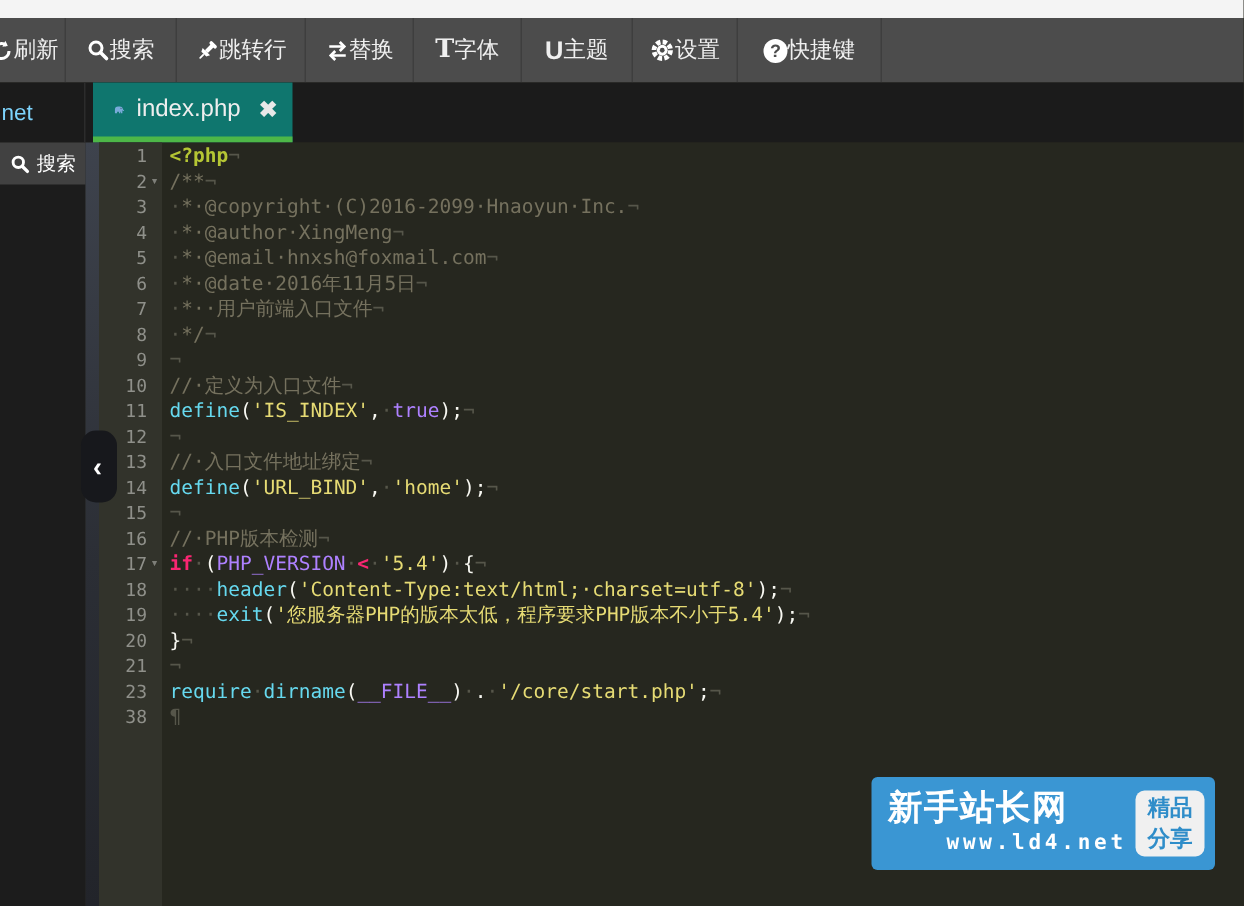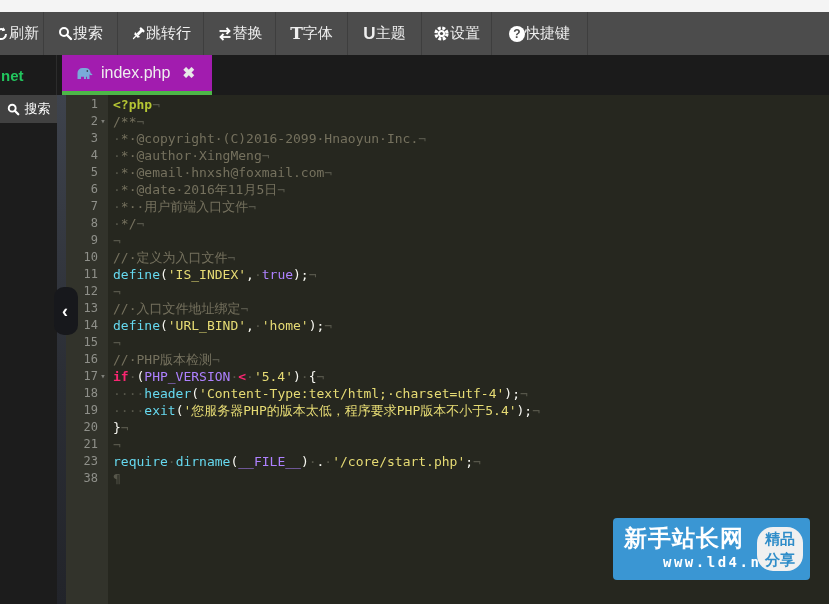--- a/index.html
+++ b/index.html
@@ -23,23 +23,23 @@
   .tbtn{display:flex;align-items:center;justify-content:center;gap:0;
         border-right:1px solid var(--tbsep);cursor:pointer;overflow:hidden;white-space:nowrap;}
   .tbtn svg{flex:0 0 auto;}
   .ticon{font-family:"DejaVu Serif",serif;font-weight:bold;font-size:17px;line-height:1;}
   .uicon{font-weight:bold;font-size:17px;line-height:1;}
   .qicon{width:16px;height:16px;border-radius:50%;background:#fff;color:#4c4c4c;
          font-weight:bold;font-size:12px;display:flex;align-items:center;justify-content:center;}
 
   
   .tabbar{position:absolute;left:0;top:55px;width:829px;height:40px;background:#1b1b1b;}
-  .netlabel{position:absolute;left:1px;top:0;width:56px;height:40px;color:#22c55e;font-weight:bold;
+  .netlabel{position:absolute;left:1px;top:0;width:56px;height:40px;color:#7dd3fc;font-weight:normal;
             font-size:15px;display:flex;align-items:center;border-right:1px solid #2c2c2c;}
-  .tab{position:absolute;left:62px;top:0;width:150px;height:40px;background:#a21caf;
+  .tab{position:absolute;left:62px;top:0;width:133px;height:40px;background:#0f766e;
        border-bottom:4px solid var(--green);display:flex;align-items:center;gap:8px;
        padding:0 10px 0 14px;cursor:pointer;}
   .tabtitle{color:#eee;font-size:16px;}
   .tabclose{color:#e8e8e8;font-size:15px;font-weight:bold;margin-left:4px;cursor:pointer;}
 
   
   .sidepanel{position:absolute;left:0;top:95px;width:57px;bottom:0;background:#1c1c1c;}
   .sidesearch{height:28px;background:#414141;color:#fff;font-size:13px;display:flex;
               align-items:center;justify-content:center;gap:5px;cursor:pointer;}
   .divider{position:absolute;left:57px;top:95px;width:9px;bottom:0;
@@ -61,28 +61,28 @@
   .tok-m{color:var(--tm);font-weight:bold;}
   .tok-c{color:var(--tc);}
   .tok-f{color:var(--tf);}
   .tok-s{color:var(--ts);}
   .tok-v{color:var(--tv);}
   .tok-k{color:var(--tk);font-weight:bold;}
   .tok-p{color:var(--tp);}
   .tok-w{color:var(--tw);}
 
   
-  .watermark{position:absolute;left:613px;top:518px;width:197px;height:62px;
+  .watermark{position:absolute;left:581px;top:518px;width:229px;height:62px;
              background:var(--wblue);border-radius:4px;z-index:6;}
   .wm-title{position:absolute;left:11px;top:5px;color:#fff;font-weight:bold;font-size:23px;
             letter-spacing:1px;}
   .wm-url{position:absolute;left:13px;top:36px;color:#fff;font-weight:bold;font-size:14px;
           letter-spacing:2.5px;font-family:"DejaVu Sans Mono",monospace;margin-left:37px;}
   .wm-badge{position:absolute;right:7px;top:9px;width:46px;height:44px;background:#f0f0f0;
-            border-radius:16px;color:#2f8dc9;font-weight:bold;font-size:15px;line-height:21px;
+            border-radius:6px;color:#2f8dc9;font-weight:bold;font-size:15px;line-height:21px;
             display:flex;flex-direction:column;align-items:center;justify-content:center;}
 </style>
 </head>
 <body>
 
 <div class="topstrip"></div>
 
 <div class="toolbar">
   <div class="tbtn" style="width:44px">
     <svg width="16" height="16" viewBox="0 0 16 16" style="margin-left:-11px">
@@ -250,21 +250,21 @@
         <span class="lc"><span class="tok-c">//·PHP版本检测</span><span class="tok-w">¬</span></span>
       </div>
       <div class="cl">
         <span class="ln">17</span>
         <span class="fold">▾</span>
         <span class="lc"><span class="tok-k">if</span><span class="tok-w">·</span><span class="tok-p">(</span><span class="tok-v">PHP_VERSION</span><span class="tok-w">·</span><span class="tok-k">&lt;</span><span class="tok-w">·</span><span class="tok-s">'5.4'</span><span class="tok-p">)</span><span class="tok-w">·</span><span class="tok-p">{</span><span class="tok-w">¬</span></span>
       </div>
       <div class="cl">
         <span class="ln">18</span>
         <span class="fold"></span>
-        <span class="lc"><span class="tok-w">····</span><span class="tok-f">header</span><span class="tok-p">(</span><span class="tok-s">'Content-Type:text/html;·charset=utf-4'</span><span class="tok-p">);</span><span class="tok-w">¬</span></span>
+        <span class="lc"><span class="tok-w">····</span><span class="tok-f">header</span><span class="tok-p">(</span><span class="tok-s">'Content-Type:text/html;·charset=utf-8'</span><span class="tok-p">);</span><span class="tok-w">¬</span></span>
       </div>
       <div class="cl">
         <span class="ln">19</span>
         <span class="fold"></span>
         <span class="lc"><span class="tok-w">····</span><span class="tok-f">exit</span><span class="tok-p">(</span><span class="tok-s">'您服务器PHP的版本太低，程序要求PHP版本不小于5.4'</span><span class="tok-p">);</span><span class="tok-w">¬</span></span>
       </div>
       <div class="cl">
         <span class="ln">20</span>
         <span class="fold"></span>
         <span class="lc"><span class="tok-p">}</span><span class="tok-w">¬</span></span>

